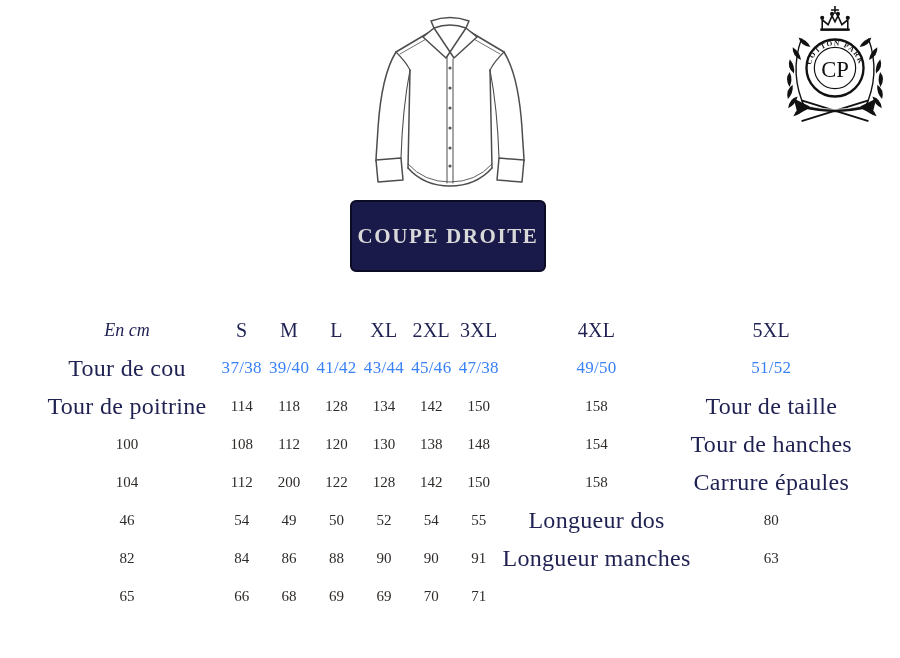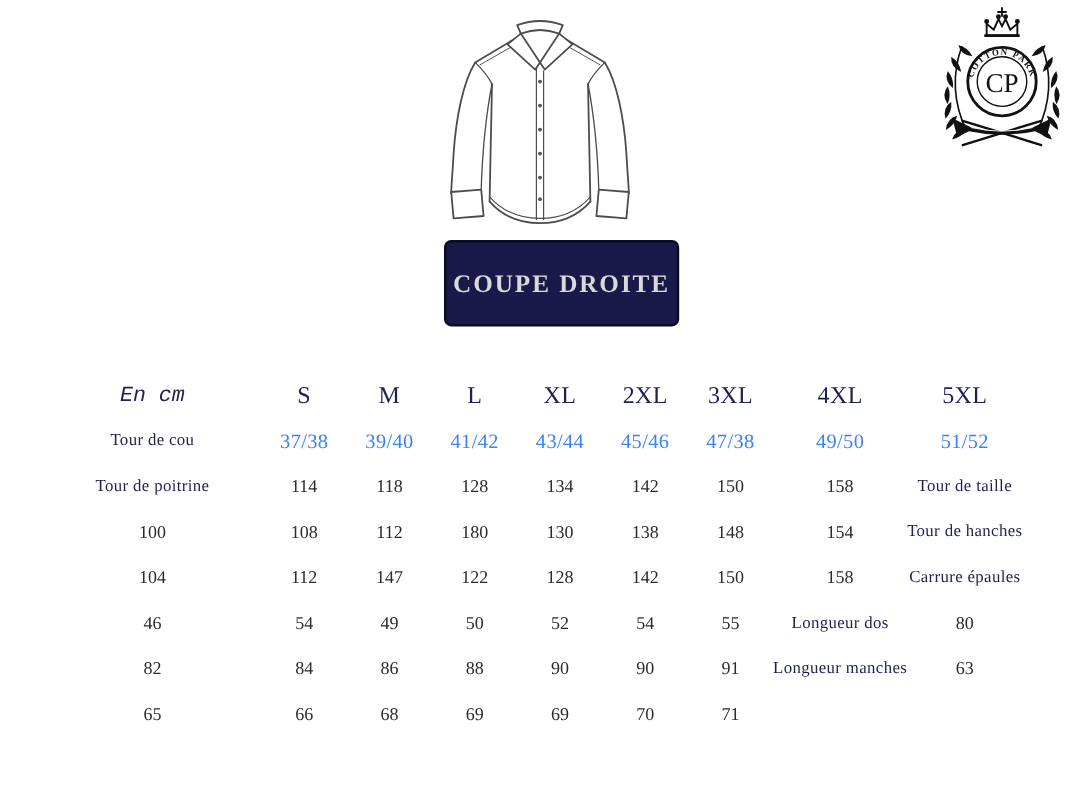--- a/index.html
+++ b/index.html
@@ -12,36 +12,36 @@
   
   .shirt{position:absolute;left:358px;top:6px;width:184px;height:184px;}
 
   
   .logo{position:absolute;left:776px;top:4px;width:118px;height:126px;}
 
   
   .banner{
     position:absolute;left:350px;top:200px;width:196px;height:72px;
     background:#1a1a4a;border:2px solid #0b0b26;border-radius:6px;box-sizing:border-box;
-    display:flex;align-items:center;justify-content:center;margin-left:20px;
+    display:flex;align-items:center;justify-content:center;
   }
   .banner span{
     color:#d9d9d9;font-size:21px;letter-spacing:1.6px;font-weight:bold;
     font-family:"Liberation Serif","DejaVu Serif",serif;
   }
 
   
   .size-table{
     position:absolute;left:36px;top:311px;width:816px;
     display:grid;grid-template-columns:182px repeat(8,1fr);grid-auto-rows:38px;
   }
   .cell{display:flex;align-items:center;justify-content:center;white-space:nowrap;}
-  .unit{font-style:italic;font-size:18px;color:#1f2152;font-family:Liberation Mono, monospace;}
+  .unit{font-style:italic;font-size:18px;color:#1f2152;}
   .colh{font-size:20px;color:#1f2152;letter-spacing:0.3px;}
-  .rowlabel{font-size:14px;color:#1f2152;letter-spacing:0.3px;}
+  .rowlabel{font-size:24px;color:#1f2152;letter-spacing:0.3px;}
   .neck{font-size:17px;color:#3b82f6;letter-spacing:0.3px;}
   .num{font-size:15px;color:#2e2b29;}
 </style>
 </head>
 <body>
 
 <div class="page">
 
   <svg class="shirt" viewBox="0 0 184 184" xmlns="http://www.w3.org/2000/svg">
     <g stroke="#4d4d4d" stroke-width="1.5" fill="none" stroke-linejoin="round" stroke-linecap="round">
@@ -168,30 +168,30 @@
     <div class="cell num">128</div>
     <div class="cell num">134</div>
     <div class="cell num">142</div>
     <div class="cell num">150</div>
     <div class="cell num">158</div>
 
     <div class="cell rowlabel">Tour de taille</div>
     <div class="cell num">100</div>
     <div class="cell num">108</div>
     <div class="cell num">112</div>
-    <div class="cell num">180</div>
+    <div class="cell num">120</div>
     <div class="cell num">130</div>
     <div class="cell num">138</div>
     <div class="cell num">148</div>
     <div class="cell num">154</div>
 
     <div class="cell rowlabel">Tour de hanches</div>
     <div class="cell num">104</div>
     <div class="cell num">112</div>
-    <div class="cell num">147</div>
+    <div class="cell num">200</div>
     <div class="cell num">122</div>
     <div class="cell num">128</div>
     <div class="cell num">142</div>
     <div class="cell num">150</div>
     <div class="cell num">158</div>
 
     <div class="cell rowlabel">Carrure épaules</div>
     <div class="cell num">46</div>
     <div class="cell num">54</div>
     <div class="cell num">49</div>

